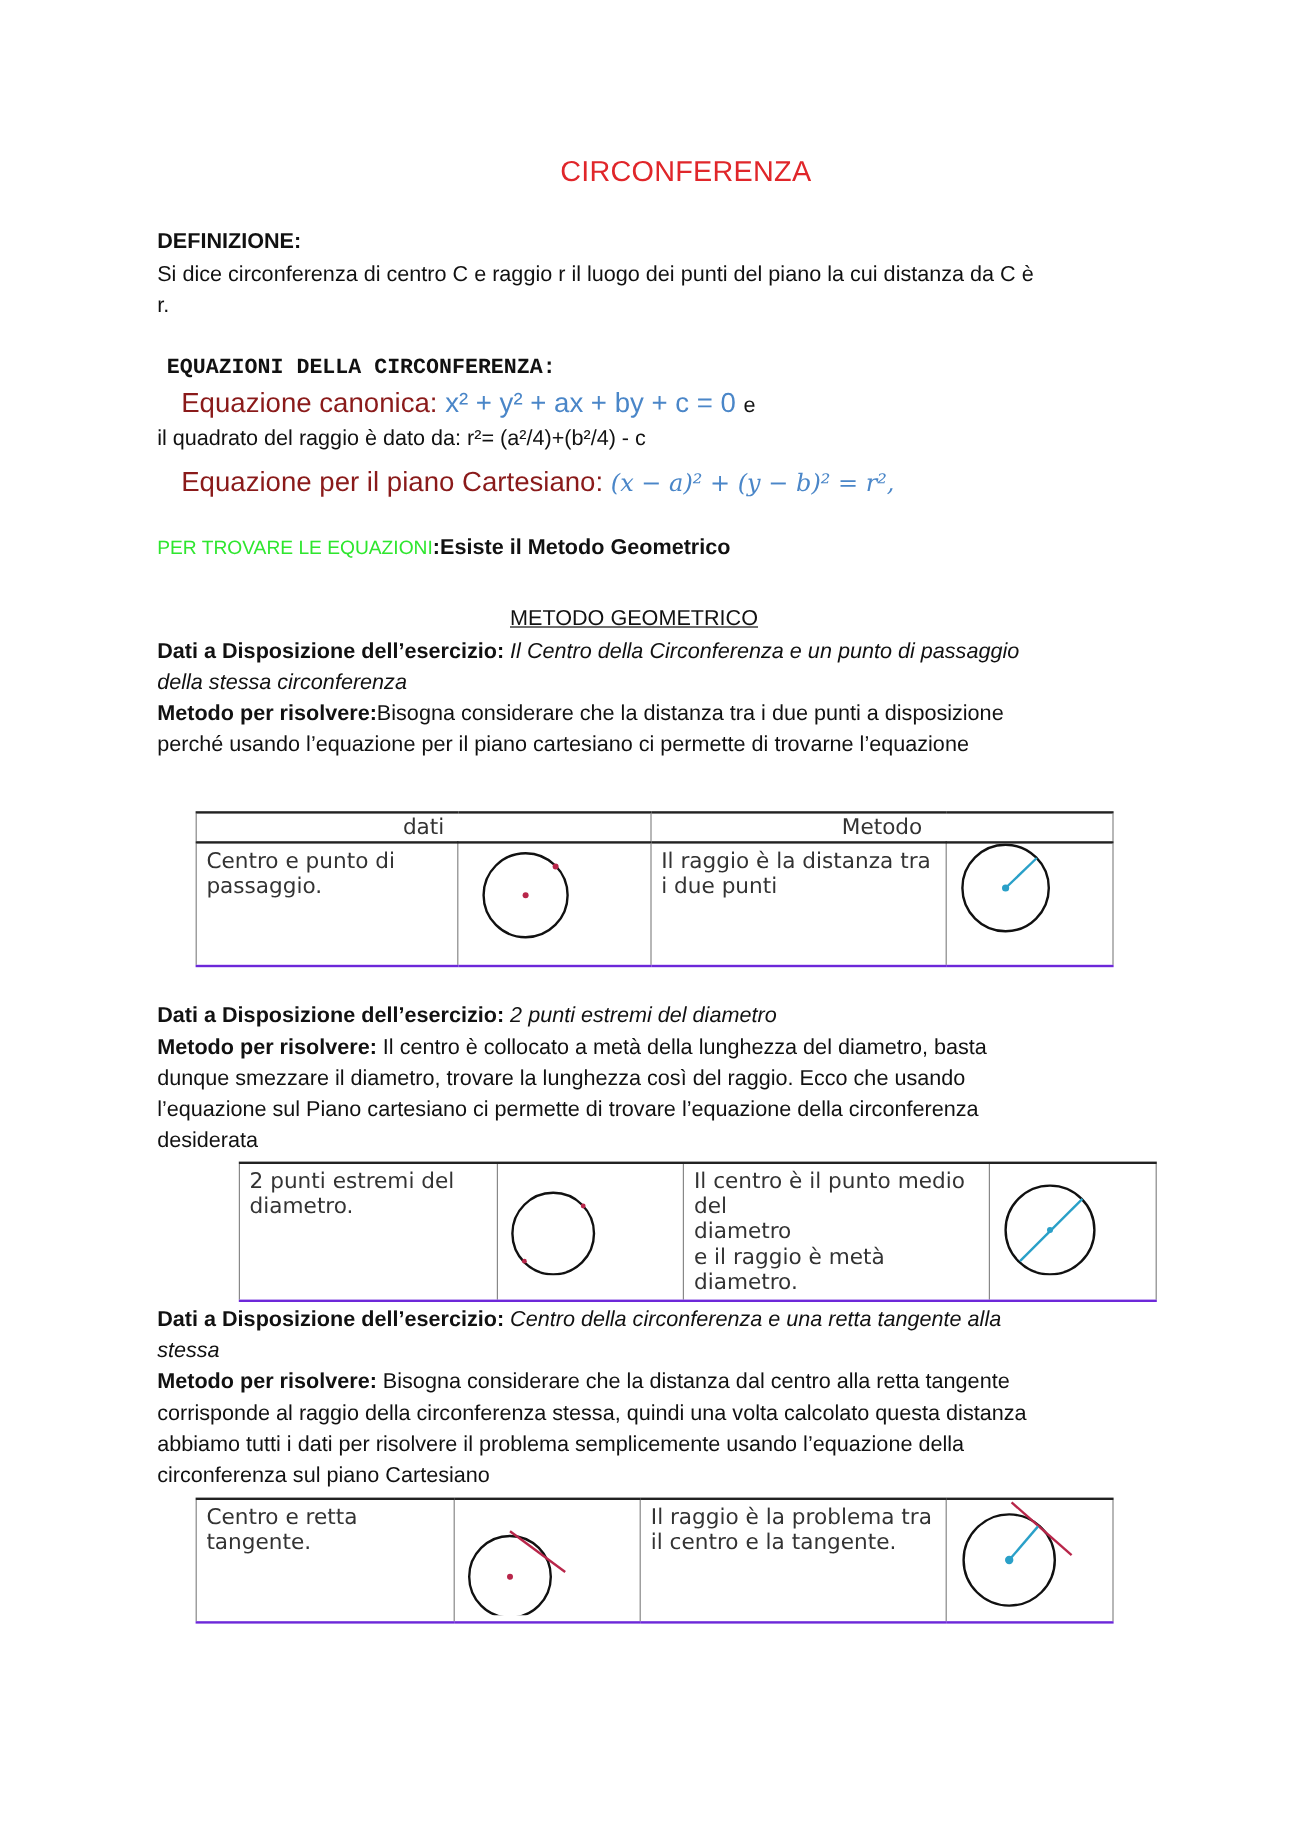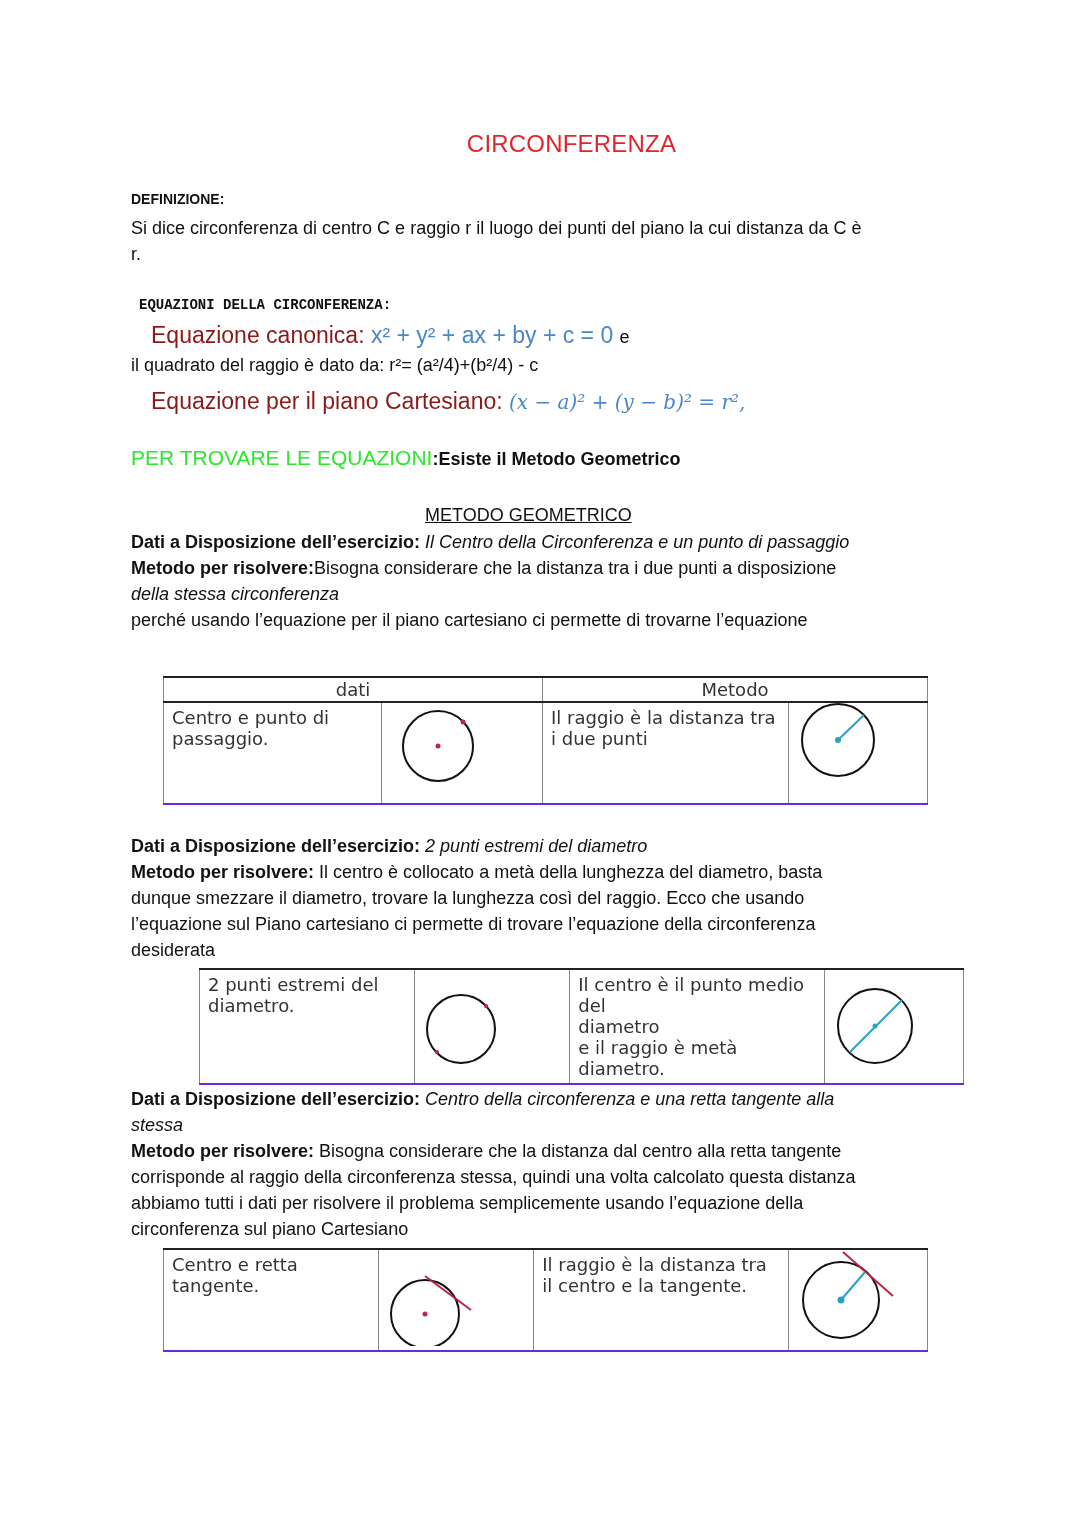--- a/index.html
+++ b/index.html
@@ -1,20 +1,20 @@
 <!DOCTYPE html>
 <html><head>
 <meta charset="utf-8">
 <style>
   html, body { margin:0; padding:0; background:#ffffff; }
   body { width:1080px; height:1525px; position:relative; overflow:hidden;
          font-family:"Liberation Sans", sans-serif; color:#111; }
   .abs { position:absolute; }
   .title { left:0; width:1143px; top:130px; text-align:center; font-size:24px; color:#e0262a; letter-spacing:0.2px; }
-  .h-bold { font-weight:bold; font-size:14px; }
+  .h-bold { font-weight:bold; font-size:18px; }
   .p { font-size:18px; line-height:26px; }
   .red-dark { color:#8a1a1a;margin-left:20px; }
   .blue { color:#4a86c8; }
   .green { color:#2ee62e; }
   .math { font-family:"DejaVu Serif", serif; font-style:italic; color:#4a86c8; font-size:20px; }
   .center-u { text-decoration:underline; }
   table.t { position:absolute; border-collapse:collapse; font-family:"DejaVu Sans", sans-serif; font-size:18px; color:#333; }
   table.t td { border-left:1px solid #888; border-right:1px solid #888; vertical-align:top; padding:4px 8px; }
   table.t tr.row td { border-bottom:2px solid #6d28d9; }
   table.t tr.hdr td { border-top:2px solid #222; border-bottom:2px solid #222; text-align:center; padding:1px 8px; }
@@ -38,29 +38,29 @@
   <span class="blue">x² + y² + ax + by + c = 0</span>
   <span style="font-size:18px;">e</span>
 </div>
 <div class="abs" style="left:131px; top:355px; font-size:18px;">il quadrato del raggio è dato da: r²= (a²/4)+(b²/4) - c</div>
 <div class="abs" style="left:131px; top:388px; font-size:23px;">
   <span class="red-dark">Equazione per il piano Cartesiano:</span>
   <span class="math">(x − a)² + (y − b)² = r²,</span>
 </div>
 
 <div class="abs" style="left:131px; top:446px;">
-  <span class="green" style="font-size:21px;">PER TROVARE LE EQUAZIONI</span><span style="font-weight:bold; font-size:18px;">:Esiste il Metodo Geometrico</span>
+  <span class="green" style="font-size:16px;">PER TROVARE LE EQUAZIONI</span><span style="font-weight:bold; font-size:18px;">:Esiste il Metodo Geometrico</span>
 </div>
 
 <div class="abs center-u" style="left:425px; top:505px; font-size:18px;">METODO GEOMETRICO</div>
 
 <div class="abs p" style="left:131px; top:529px; width:830px;">
   <div><b>Dati a Disposizione dell’esercizio:</b><i> Il Centro della Circonferenza e un punto di passaggio</i></div>
+  <div><i>della stessa circonferenza</i></div>
   <div><b>Metodo per risolvere:</b><span>Bisogna considerare che la distanza tra i due punti a disposizione</span></div>
-  <div><i>della stessa circonferenza</i></div>
   <div>perché usando l’equazione per il piano cartesiano ci permette di trovarne l’equazione</div>
 </div>
 
 <table class="t" style="left:163px; top:676px; width:765px;">
   <tbody>
       <tr class="hdr">
     <td colspan="2" style="width:370px;">dati</td>
     <td colspan="2">Metodo</td>
   </tr>
   <tr class="row" style="height:100px;">
@@ -132,21 +132,21 @@
   <tbody>
       <tr class="row first" style="height:98px;">
     <td style="width:200px;">Centro e retta tangente.</td>
     <td class="cell-fig" style="width:154px;">
       <svg width="154" height="96" viewBox="0 0 154 96">
         <circle cx="46" cy="64" r="34" fill="none" stroke="#111" stroke-width="2"></circle>
         <circle cx="46" cy="64" r="2.5" fill="#b8264a"></circle>
         <line x1="46" y1="26" x2="92" y2="60" stroke="#b8264a" stroke-width="2"></line>
       </svg>
     </td>
-    <td style="width:240px;">Il raggio è la distanza tra il centro e la  tangente.</td>
+    <td style="width:240px;">Il raggio è la problema tra il centro e la  tangente.</td>
     <td class="cell-fig">
       <svg width="138" height="96" viewBox="0 0 138 96">
         <circle cx="52" cy="50" r="38" fill="none" stroke="#111" stroke-width="2"></circle>
         <line x1="54" y1="2" x2="104" y2="46" stroke="#b8264a" stroke-width="2"></line>
         <line x1="52" y1="50" x2="76" y2="22" stroke="#2aa0c8" stroke-width="2"></line>
         <circle cx="52" cy="50" r="3.5" fill="#2aa0c8"></circle>
       </svg>
     </td>
   </tr>
 </tbody>

